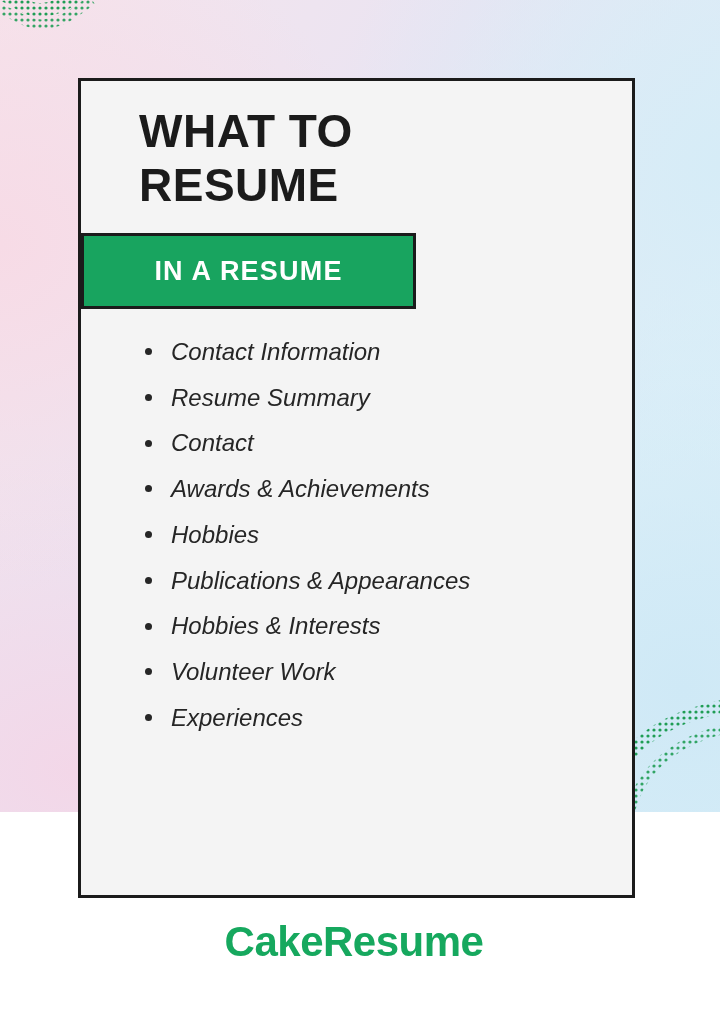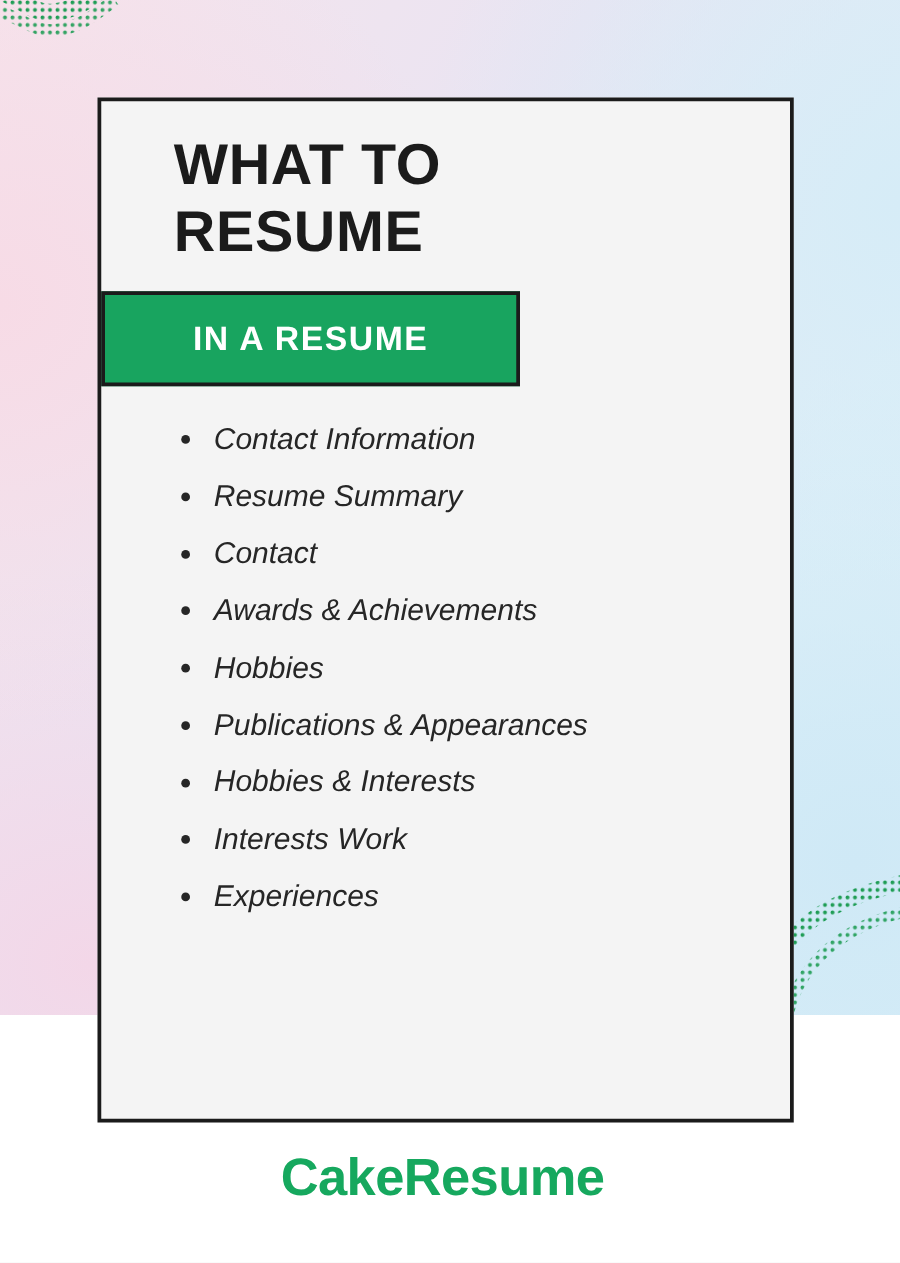--- a/index.html
+++ b/index.html
@@ -157,21 +157,21 @@
     </div>
 
     <ul id="list">
       <li><span>Contact Information</span></li>
       <li><span>Resume Summary</span></li>
       <li><span>Contact</span></li>
       <li><span>Awards &amp; Achievements</span></li>
       <li><span>Hobbies</span></li>
       <li><span>Publications &amp; Appearances</span></li>
       <li><span>Hobbies &amp; Interests</span></li>
-      <li><span>Interests Work</span></li>
+      <li><span>Volunteer Work</span></li>
       <li><span>Experiences</span></li>
     </ul>
 
   </div>
 
   <div id="brand">CakeResume</div>
 
 </div>
 
 </body></html>

